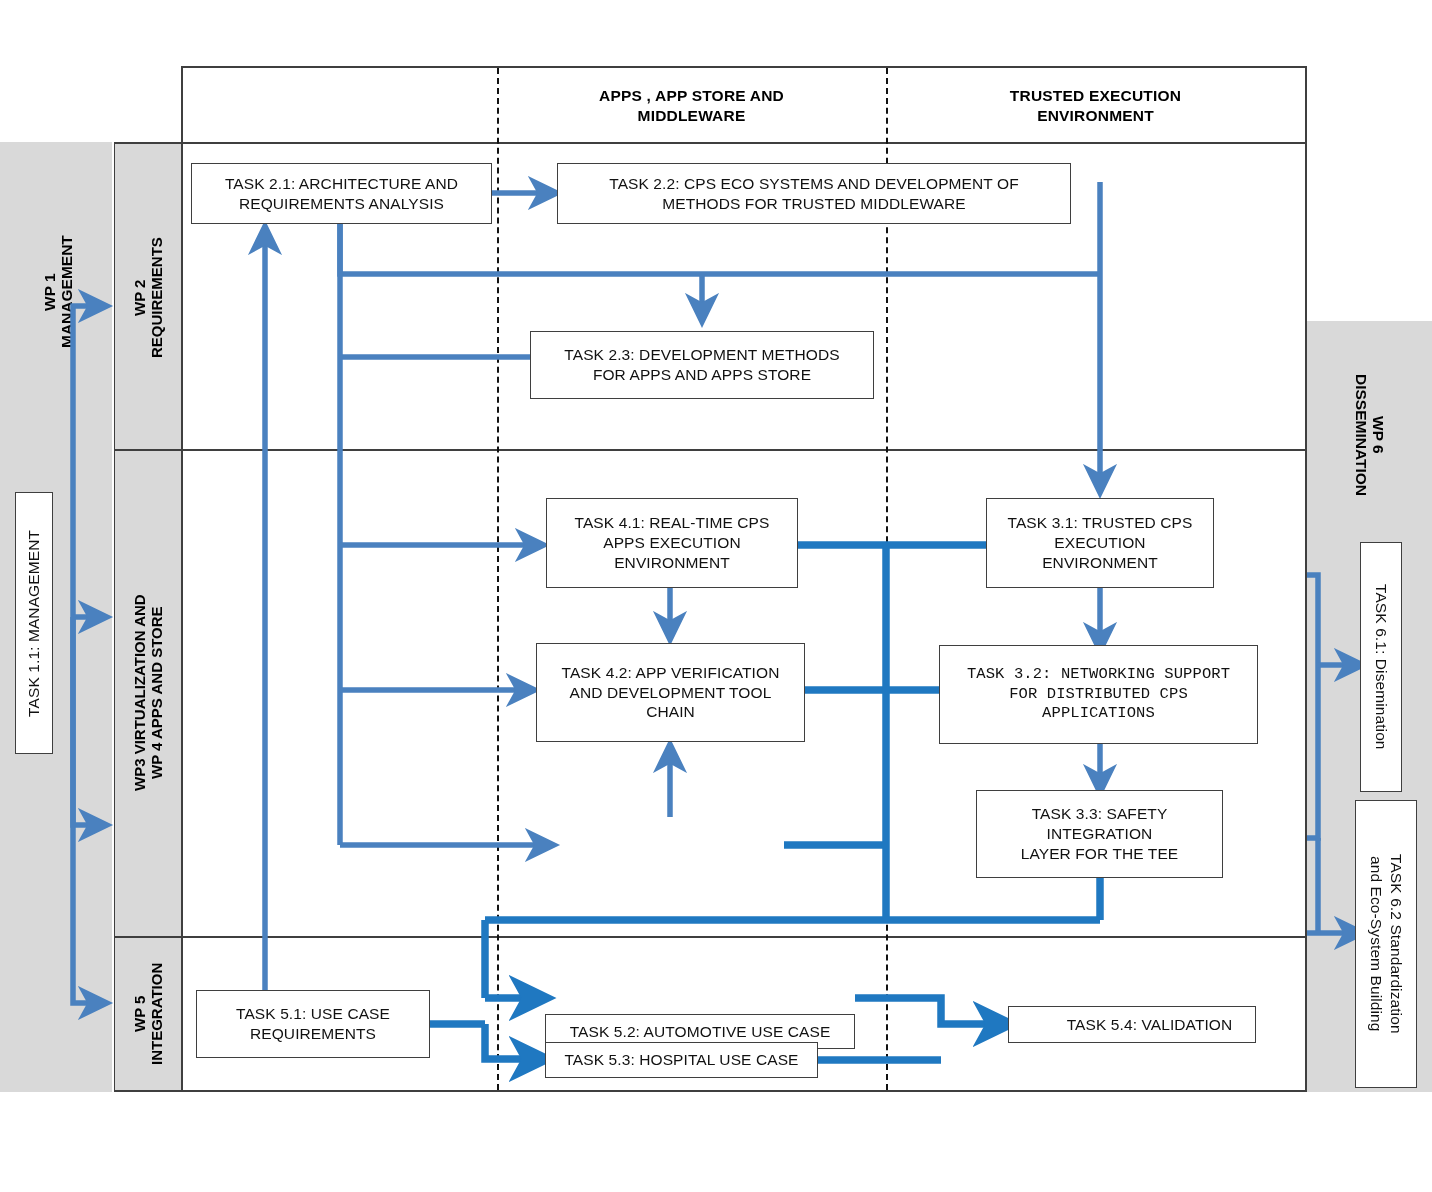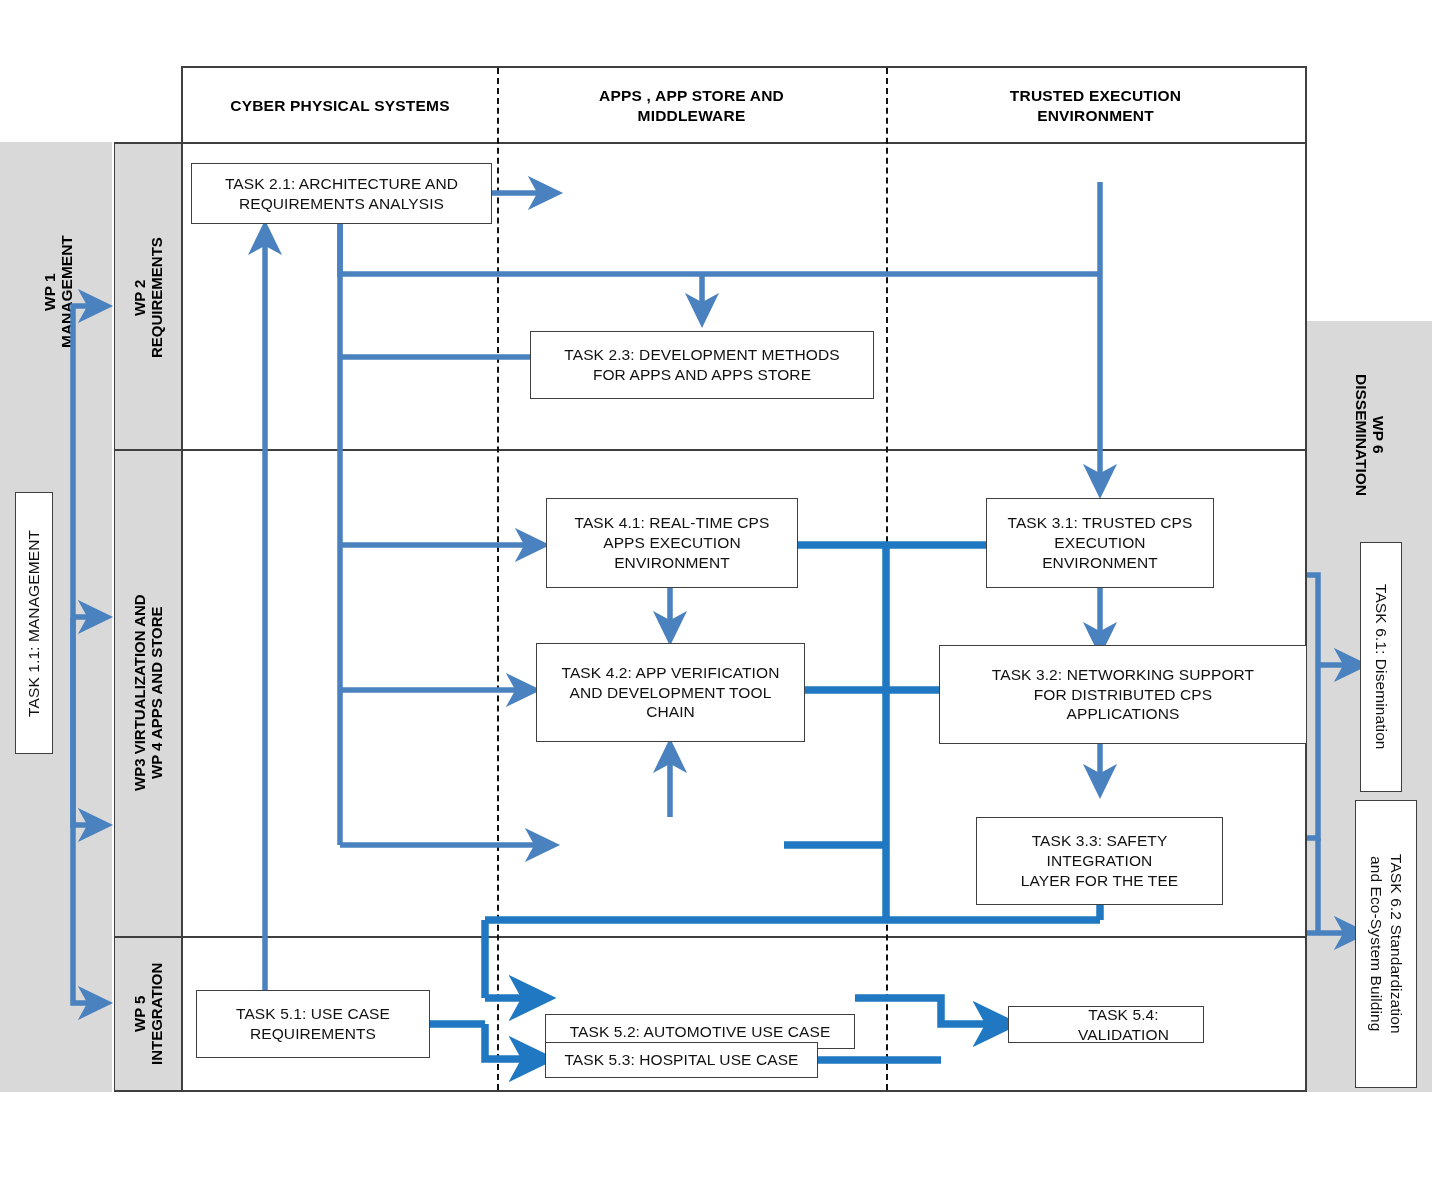--- a/index.html
+++ b/index.html
@@ -63,23 +63,20 @@
   <div class="hline" style="left:181px;top:66px;width:1126px;"></div>
   <div class="hline" style="left:114px;top:1090px;width:1193px;"></div>
 
   <div class="hline" style="left:114px;top:142px;width:1193px;"></div>
   <div class="hline" style="left:114px;top:449px;width:1193px;"></div>
   <div class="hline" style="left:114px;top:936px;width:1193px;"></div>
 
   <div class="dashv" style="left:497px;top:68px;height:1022px;"></div>
   <div class="dashv" style="left:886px;top:68px;height:1022px;"></div>
 
-  <div class="colhead" style="left:185px;top:72px;width:310px;height:68px;">
-    <span>CYBER PHYSICAL SYSTEMS</span>
-  </div>
   <div class="colhead" style="left:499px;top:72px;width:385px;height:68px;">
     <span>APPS , APP STORE AND
 MIDDLEWARE</span>
   </div>
   <div class="colhead" style="left:888px;top:72px;width:415px;height:68px;">
     <span>TRUSTED EXECUTION
 ENVIRONMENT</span>
   </div>
 
   <div class="vlabel rot-ccw" style="left:8px;top:142px;width:100px;height:300px;font-size:15.5px;">
@@ -172,20 +169,24 @@
 
   <div class="task" style="left:15px;top:492px;width:38px;height:262px;">
     <span class="task" style="position:static;border:0;background:none;writing-mode:vertical-rl;transform:rotate(180deg);">TASK 1.1: MANAGEMENT</span>
   </div>
 
   <div class="task" style="left:191px;top:163px;width:301px;height:61px;">
     <span>TASK 2.1: ARCHITECTURE AND
 REQUIREMENTS ANALYSIS</span>
   </div>
 
+  <div class="task" style="left:557px;top:163px;width:514px;height:61px;">
+    <span>TASK 2.2: CPS ECO SYSTEMS  AND DEVELOPMENT OF
+METHODS FOR TRUSTED MIDDLEWARE</span>
+  </div>
 
   <div class="task" style="left:530px;top:325px;width:344px;height:68px;margin-top:6px;">
     <span>TASK 2.3: DEVELOPMENT METHODS
 FOR APPS AND APPS STORE</span>
   </div>
 
   <div class="task" style="left:546px;top:498px;width:252px;height:90px;">
     <span>TASK 4.1: REAL-TIME CPS
 APPS  EXECUTION
 ENVIRONMENT</span>
@@ -197,46 +198,46 @@
 CHAIN</span>
   </div>
 
 
   <div class="task" style="left:986px;top:498px;width:228px;height:90px;">
     <span>TASK 3.1: TRUSTED CPS
 EXECUTION
 ENVIRONMENT</span>
   </div>
 
-  <div class="task" style="left:939px;top:645px;width:368px;height:99px;">
+  <div class="task" style="left:939px;top:645px;width:319px;height:99px;font-family:Liberation Mono, monospace;">
     <span>TASK 3.2: NETWORKING SUPPORT
 FOR DISTRIBUTED CPS
 APPLICATIONS</span>
   </div>
 
-  <div class="task" style="left:976px;top:817px;width:247px;height:88px;">
+  <div class="task" style="left:976px;top:790px;width:247px;height:88px;">
     <span>TASK 3.3: SAFETY
 INTEGRATION
 LAYER FOR THE TEE</span>
   </div>
 
   <div class="task" style="left:196px;top:990px;width:234px;height:68px;">
     <span>TASK 5.1: USE CASE
 REQUIREMENTS</span>
   </div>
 
   <div class="task" style="left:545px;top:981px;width:310px;height:35px;margin-top:33px;">
     <span>TASK 5.2: AUTOMOTIVE USE CASE</span>
   </div>
 
   <div class="task" style="left:545px;top:1042px;width:273px;height:36px;">
     <span>TASK 5.3: HOSPITAL USE CASE</span>
   </div>
 
-  <div class="task" style="left:1008px;top:1006px;width:196px;height:37px;padding-left:35px;">
+  <div class="task" style="left:1008px;top:1006px;width:248px;height:37px;padding-left:35px;">
     <span>TASK 5.4: VALIDATION</span>
   </div>
 
   <div class="task" style="left:1360px;top:542px;width:42px;height:250px;">
     <span class="task" style="position:static;border:0;background:none;writing-mode:vertical-rl;">TASK 6.1: Disemination</span>
   </div>
 
   <div class="task" style="left:1355px;top:800px;width:62px;height:288px;">
     <span class="task" style="position:static;border:0;background:none;writing-mode:vertical-rl;white-space:pre-line;text-align:center;">TASK 6.2 Standardization
 and Eco-System Building</span>

